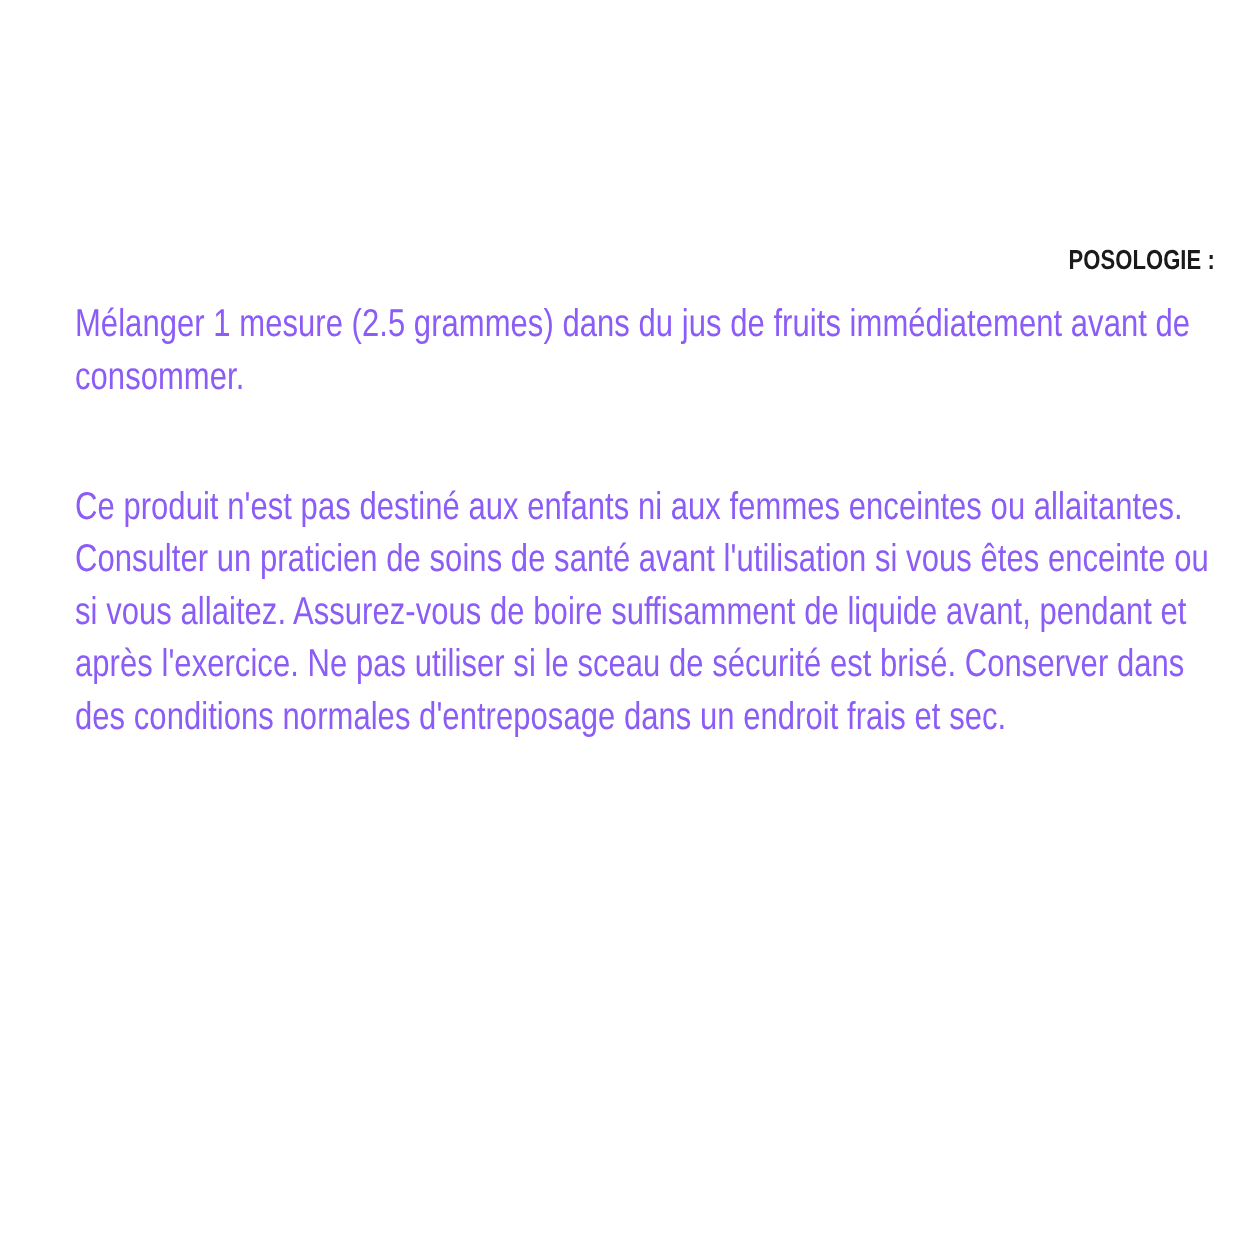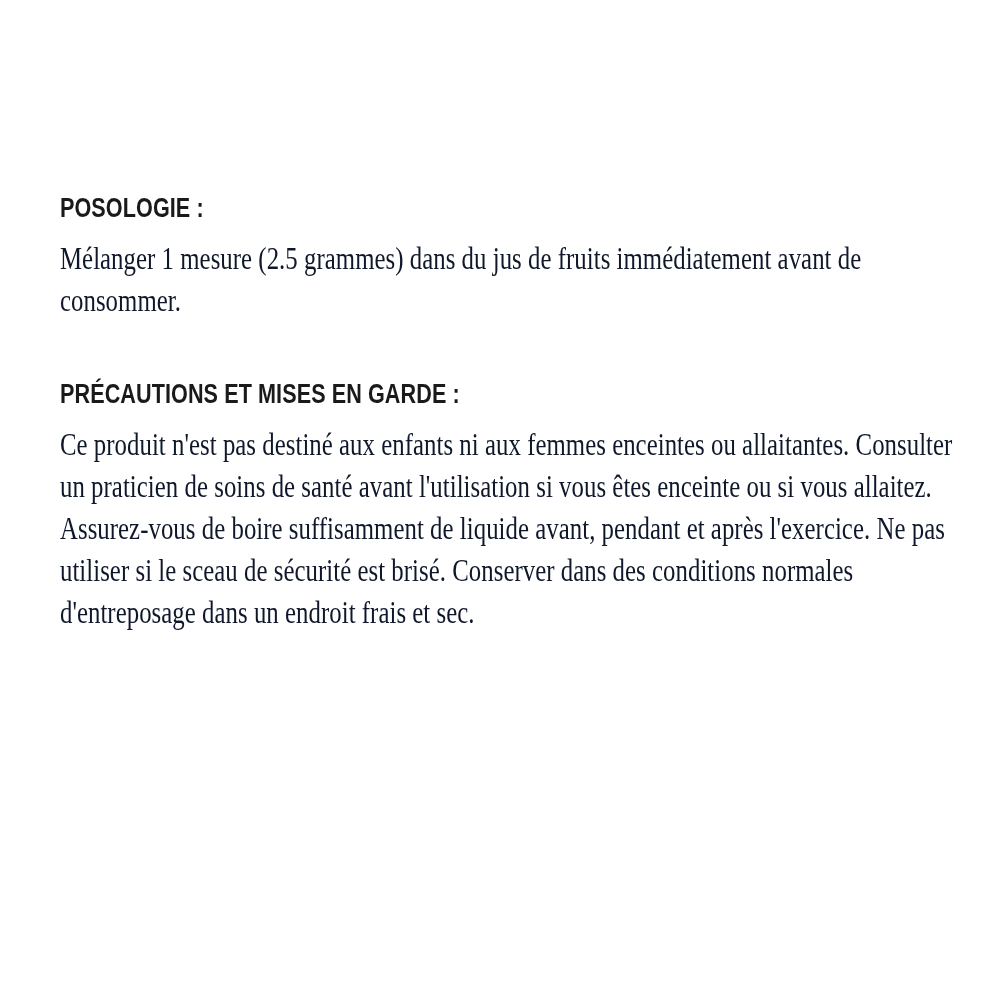--- a/index.html
+++ b/index.html
@@ -29,35 +29,35 @@
     transform: scaleX(0.80);
     transform-origin: left center;
     width: 125%;
     white-space: normal;
   }
 
   .section { margin: 0; }
 
   .section-heading {
     margin: 0;
-    font-size: 27px;
+    font-size: 22px;
     font-weight: bold;
     line-height: 40px;
     color: #1a1a1a;
     letter-spacing: 0.1px;
+    text-align: right;
   }
 
   .section-body {
     margin: 0;
     font-size: 31px;
     font-weight: normal;
     line-height: 42px;
-    color: #0f172a;
+    color: #8b5cf6;
     letter-spacing: 0.05px;
-    font-family: Liberation Serif, serif;
   }
 
   .gap-after-heading { height: 10px; }
   .gap-after-body    { height: 26px; }
 </style>
 </head>
 <body style="background: rgb(255, 255, 255);">
 
 <div class="label-panel">
 
@@ -70,22 +70,19 @@
         <span class="condensed">Mélanger 1 mesure (2.5 grammes) dans du jus de fruits immédiatement avant de consommer.</span>
       </p>
   </section>
 
   <div class="gap-after-body"></div>
 
 
   <div class="gap-after-body"></div>
 
   <section class="section">
-    <h2 class="section-heading">
-        <span class="condensed">PRÉCAUTIONS ET MISES EN GARDE :</span>
-      </h2>
     <div class="gap-after-heading"></div>
     <p class="section-body">
         <span class="condensed">Ce produit n'est pas destiné aux enfants ni aux femmes enceintes ou allaitantes. Consulter un praticien de soins de santé avant l'utilisation si vous êtes enceinte ou si vous allaitez. Assurez-vous de boire suffisamment de liquide avant, pendant et après l'exercice. Ne pas utiliser si le sceau de sécurité est brisé. Conserver dans des conditions normales d'entreposage dans un endroit frais et sec.</span>
       </p>
   </section>
 
 </div>
 
 </body></html>

